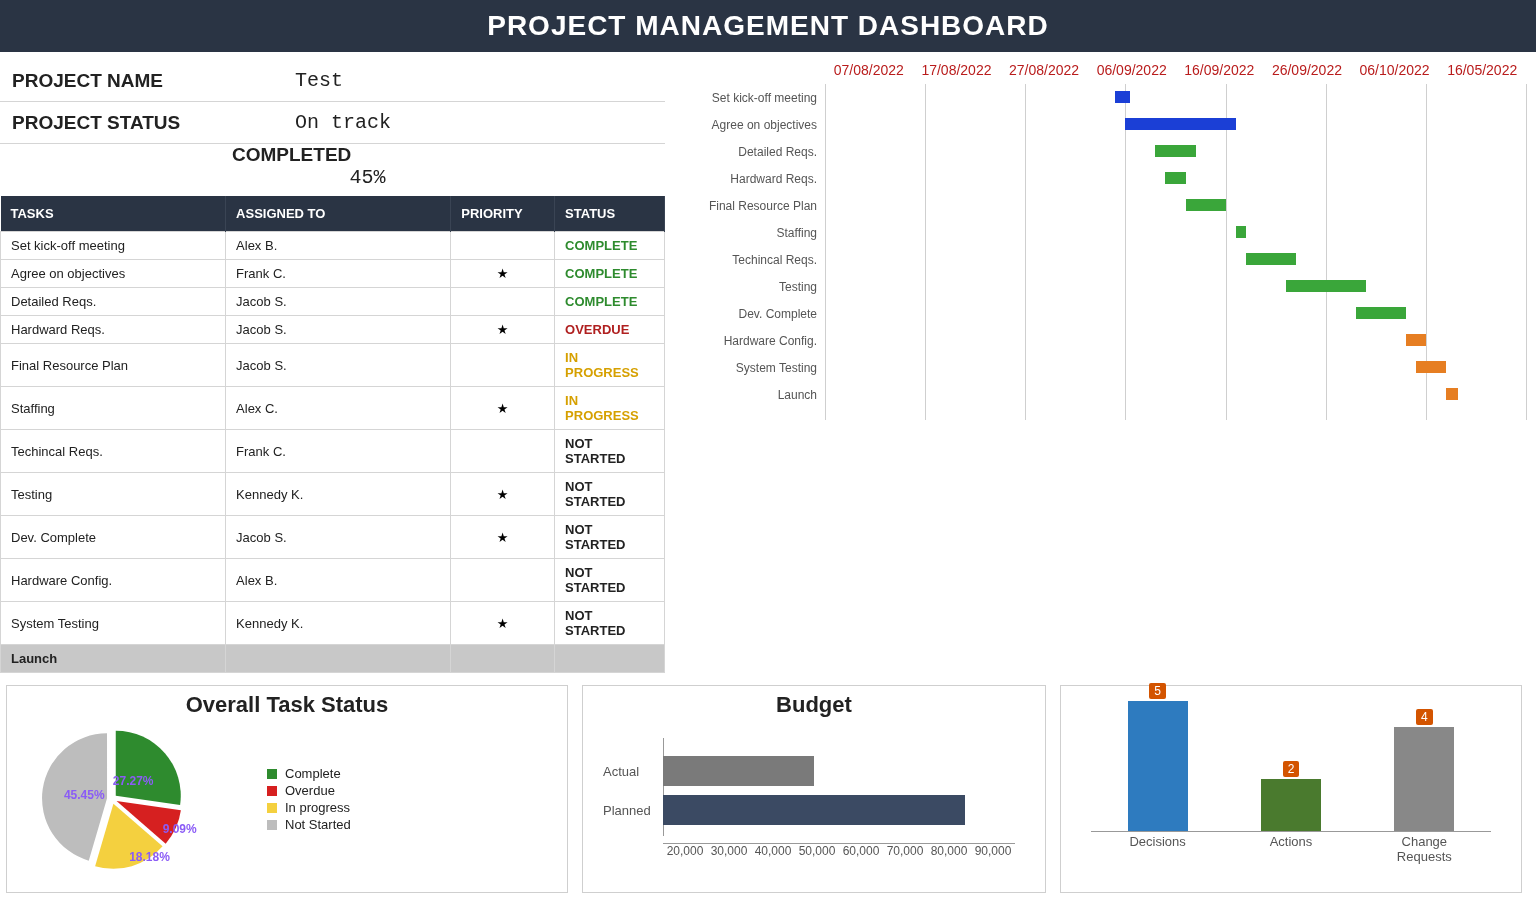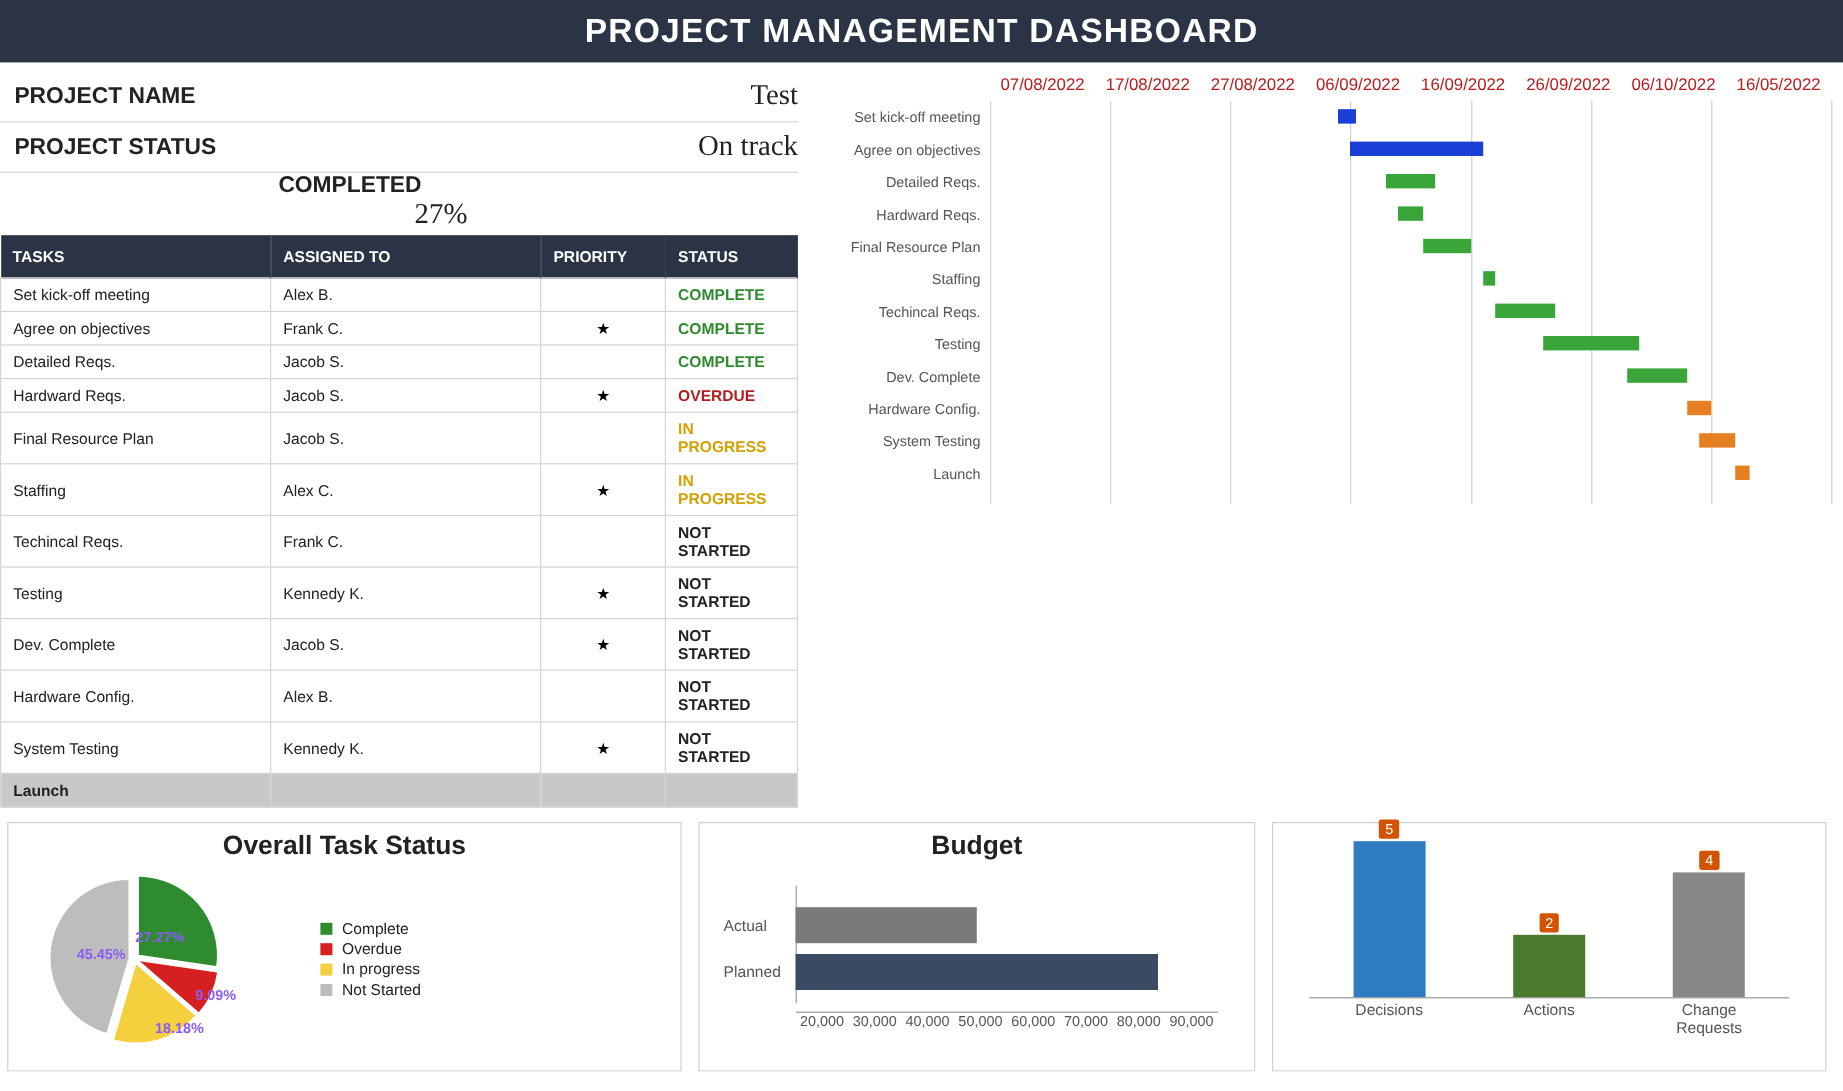--- a/index.html
+++ b/index.html
@@ -46,24 +46,24 @@
   .summary-row:last-child { border-bottom: none; flex-direction: column; }
   .summary-label {
     width: 225px;
     padding-left: 12px;
     font-weight: 700;
     font-size: 19px;
     font-family: "Century Gothic", Arial, sans-serif;
   }
   .summary-value {
     flex: 1;
-    font-size: 24px;
-    text-align: right;
+    font-size: 20px;
+    text-align: left;
     padding-left: 70px;
-    font-family: Liberation Serif, serif;
+    font-family: Liberation Mono, monospace;
   }
 
   
   .tasks-table {
     width: 100%;
     border-collapse: collapse;
     font-size: 13px;
     margin-top: 10px;
   }
   .tasks-table thead th {
@@ -311,21 +311,21 @@
         <div class="summary-row">
           <div class="summary-label">PROJECT NAME</div>
           <div class="summary-value">Test</div>
         </div>
         <div class="summary-row">
           <div class="summary-label">PROJECT STATUS</div>
           <div class="summary-value">On track</div>
         </div>
         <div class="summary-row">
           <div class="summary-label">COMPLETED</div>
-          <div class="summary-value">27%</div>
+          <div class="summary-value">45%</div>
         </div>
       </div>
 
     <table class="tasks-table">
       <thead>
         <tr>
           <th class="col-tasks">TASKS</th>
           <th class="col-assigned">ASSIGNED TO</th>
           <th class="col-priority">PRIORITY</th>
           <th class="col-status">STATUS</th>

